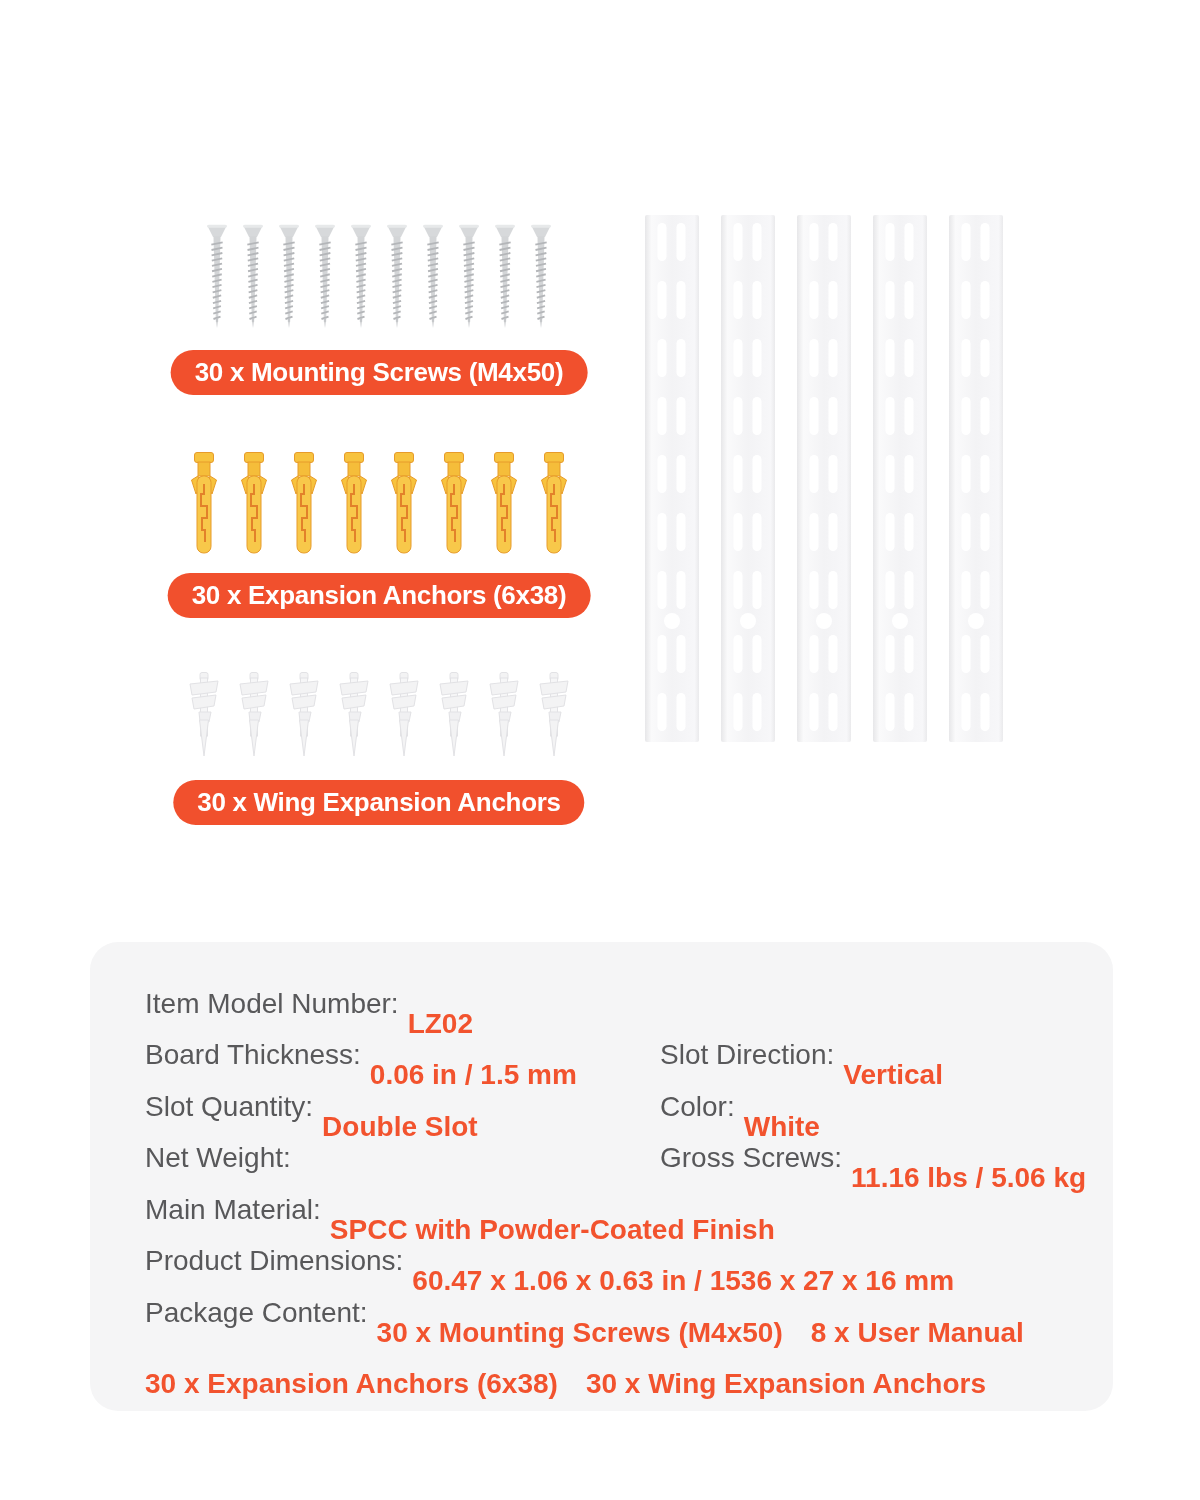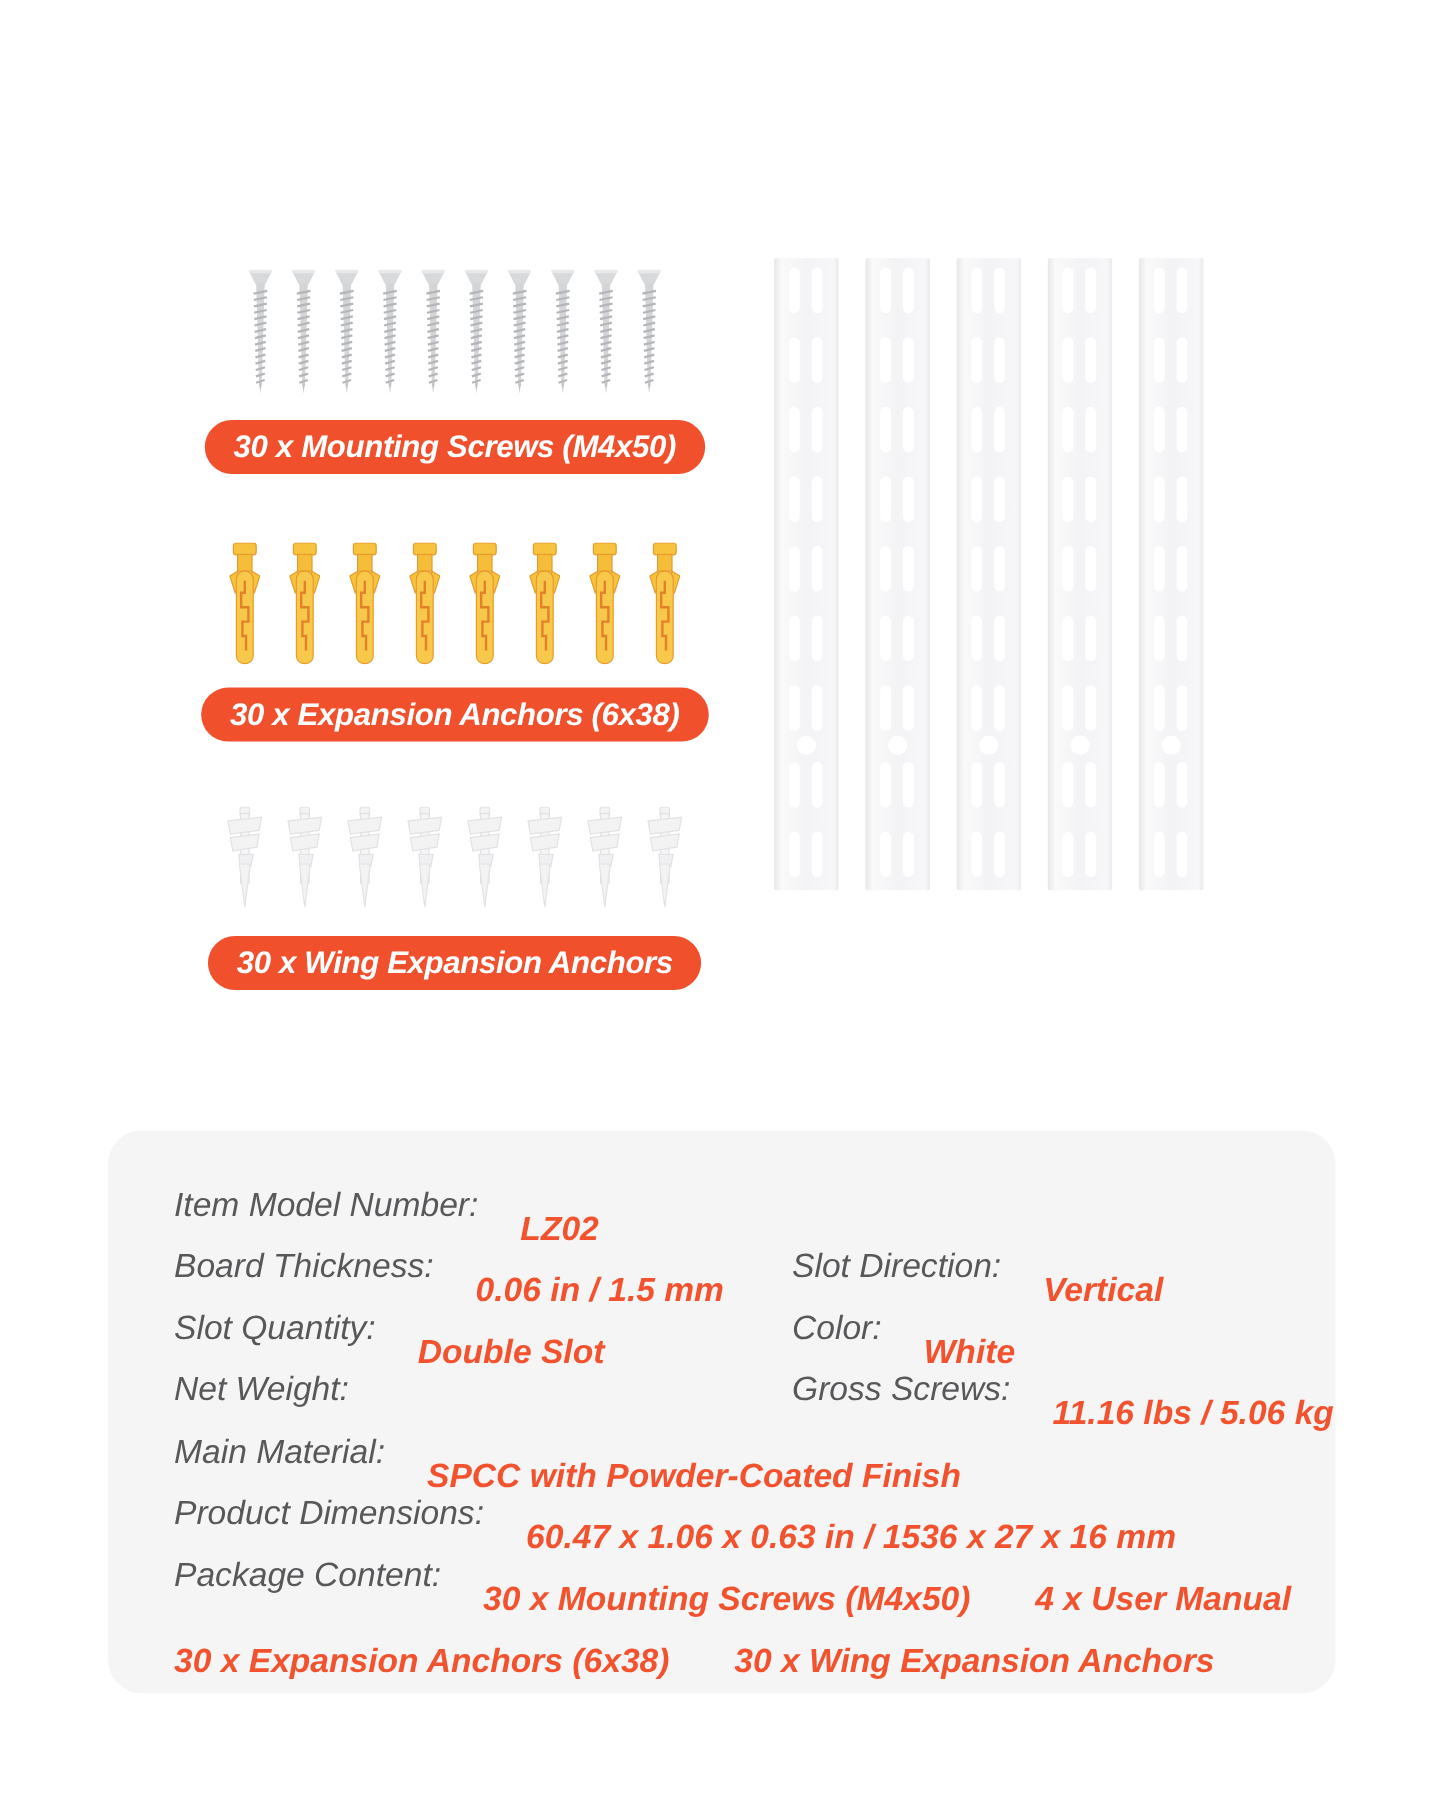--- a/index.html
+++ b/index.html
@@ -2,21 +2,20 @@
 <html style="--accent: #F1502D; --accent-text: #F2532E; --label: #58585A; --panel: #F5F5F6;"><head>
 <meta charset="utf-8">
 <style>
   html,body{margin:0;padding:0;background:#ffffff;}
   .canvas{
     position:relative;
     width:1200px;height:1500px;
     background:#ffffff;
     font-family:"Liberation Sans", sans-serif;
     overflow:hidden;
-    font-style:italic;
   }
   
   .illus-row{
     position:absolute;
     left:379px;
     transform:translateX(-50%);
     display:flex;
     align-items:flex-start;
   }
   #screws-row{top:216px;gap:13px;}
@@ -58,21 +57,21 @@
     border-radius:28px;
     padding:36px 55px 0 55px;
   }
   .spec-row{
     display:flex;
     align-items:center;
     height:51.5px;
     font-size:28px;
     white-space:nowrap;
   }
-  .spec-cell{display:flex;align-items:center;gap:26px;}
+  .spec-cell{display:flex;align-items:center;}
   .two-col .spec-cell:first-child{width:515px;flex:none;}
   .spec-label{color:var(--label,#58585A);margin-right:9px;}
   .spec-value{color:var(--accent-text,#F2532E);font-weight:700;margin-top:40px;}
   .spec-value + .spec-value{margin-left:28px;}
 </style>
 </head>
 <body>
 
 <div class="canvas">
 
@@ -662,21 +661,21 @@
         <div class="spec-row">
           <div class="spec-cell">
             <span class="spec-label">Product Dimensions:</span>
             <span class="spec-value">60.47 x 1.06 x 0.63 in / 1536 x 27 x 16 mm</span>
           </div>
         </div>
         <div class="spec-row">
           <div class="spec-cell">
             <span class="spec-label">Package Content:</span>
             <span class="spec-value">30 x Mounting Screws (M4x50)</span>
-            <span class="spec-value">4 x User Manual</span>
+            <span class="spec-value">8 x User Manual</span>
           </div>
         </div>
         <div class="spec-row">
           <div class="spec-cell">
             <span class="spec-value">30 x Expansion Anchors (6x38)</span>
             <span class="spec-value">30 x Wing Expansion Anchors</span>
           </div>
         </div>
       </div>
   </div>

